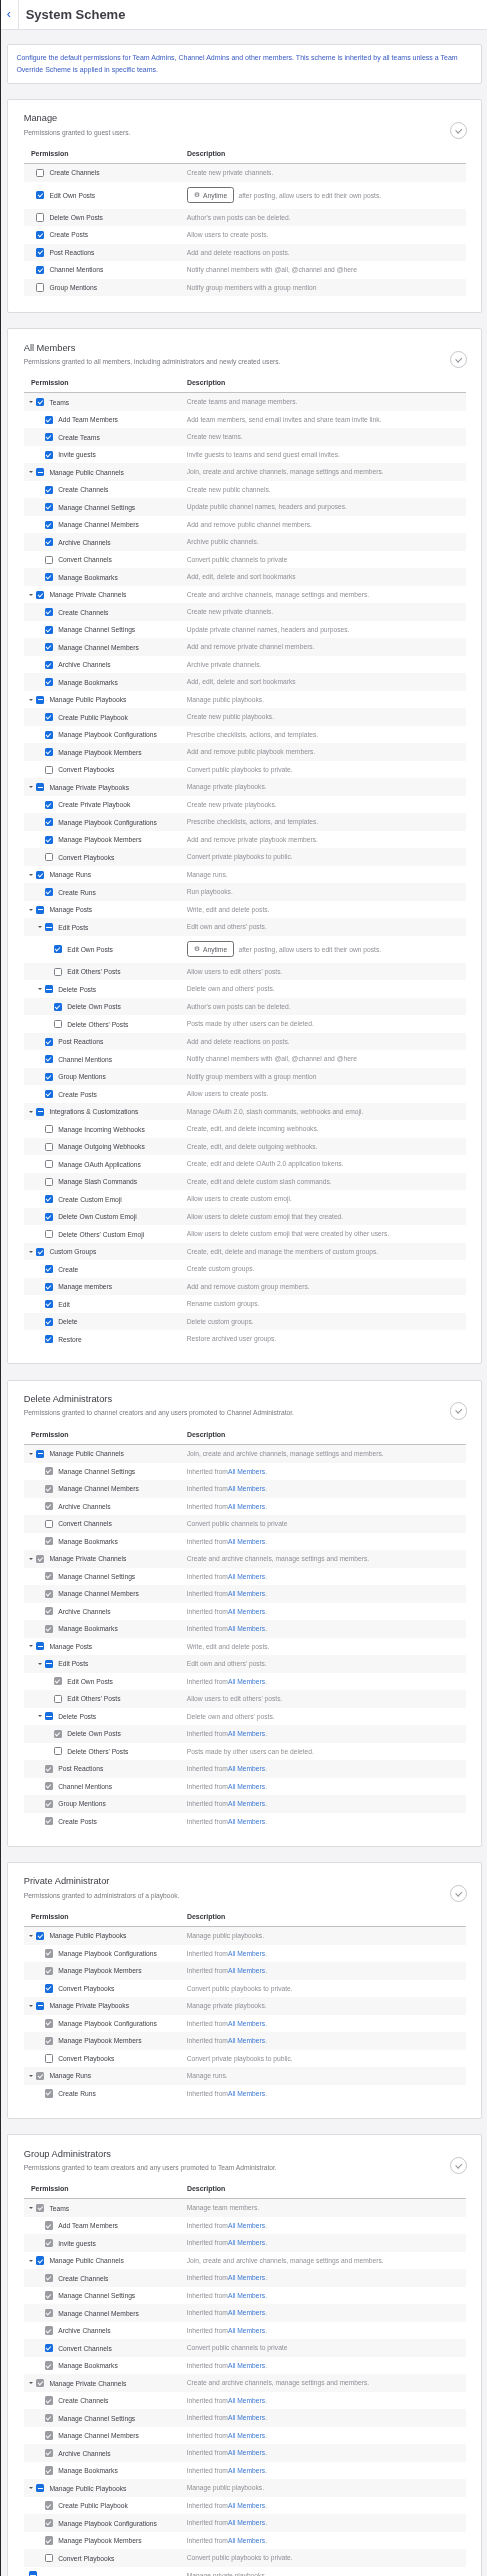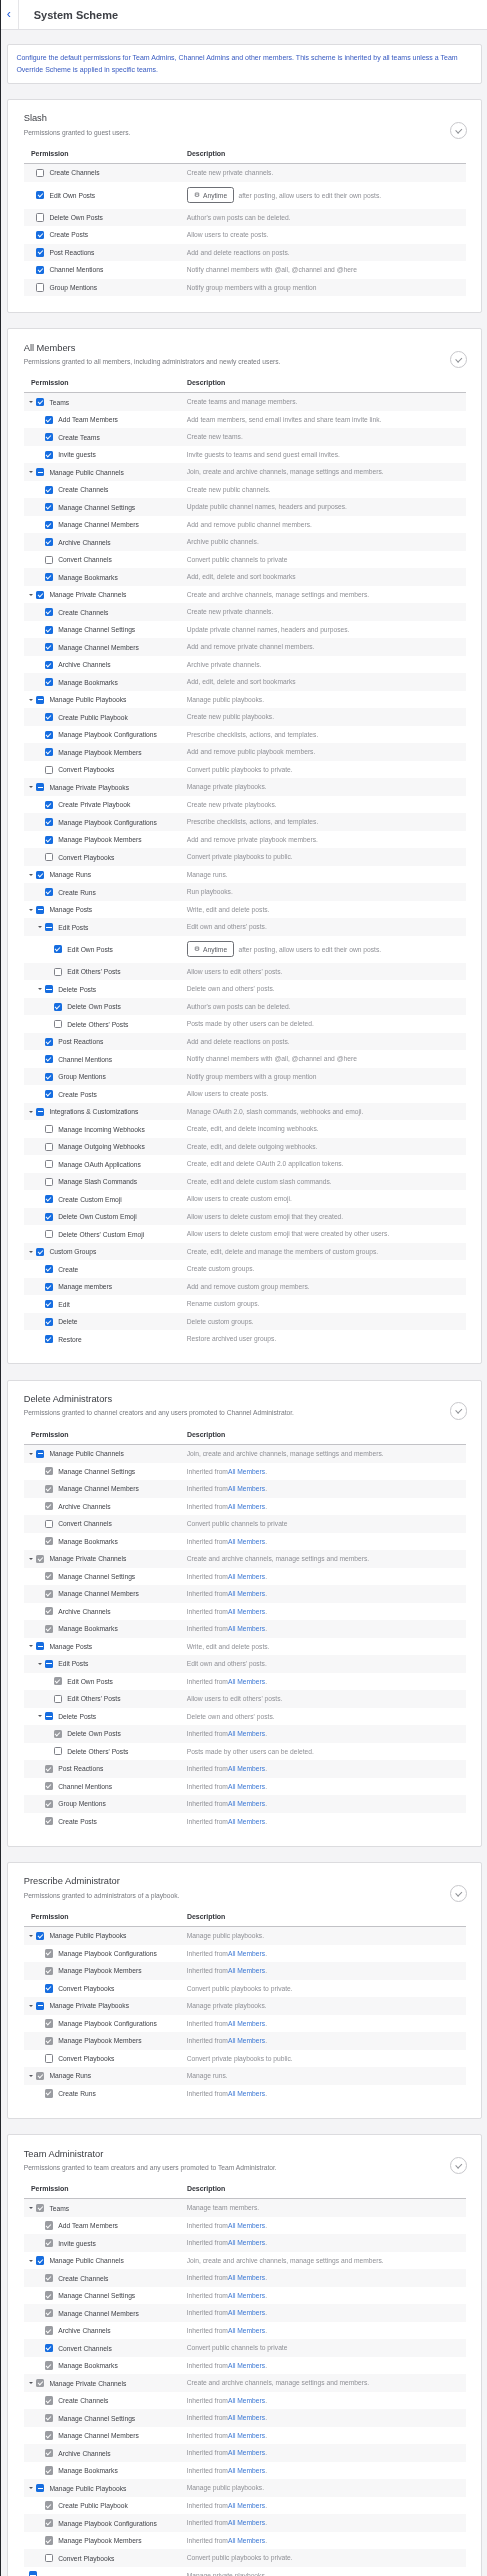--- a/index.html
+++ b/index.html
@@ -2,21 +2,21 @@
 <html style="font-size:8.2px"><head>
 <meta charset="utf-8">
 <style>
   html,body{margin:0;padding:0;background:#f4f4f6;}
   body{width:488px;position:relative;font-family:"Liberation Sans",sans-serif;color:#3d3f45;}
   .left-edge{position:absolute;left:0;top:0;bottom:0;width:1px;background:#24262b;z-index:20;}
   
   .topbar{height:29px;background:#fff;border-bottom:0.5px solid #e0e0e4;display:flex;align-items:stretch;}
   .back-btn{width:18.5px;border:none;background:#fff;border-right:0.5px solid #e5e5e8;color:#1c58d9;
     font-size:12.4px;line-height:1;cursor:pointer;display:flex;align-items:center;justify-content:center;padding-bottom:2.1px;}
-  .page-title{font-size:11px;font-weight:700;color:#3d3f45;margin:8px;display:flex;align-items:center;padding-left:7.2px;}
+  .page-title{font-size:13px;font-weight:700;color:#3d3f45;margin:0;display:flex;align-items:center;padding-left:7.2px;}
   
   .content{padding:14.4px 6.2px 20.6px 7.2px;}
   .banner{background:#fff;border:0.5px solid #dcdcdf;border-radius:2.1px;padding:6.7px 8.2px;
     color:#3659c0;font-size:7px;line-height:1.7;}
   .banner .lnk{color:#3659c0;text-decoration:none;cursor:pointer;}
   .card{background:#fff;border:0.5px solid #dcdcdf;border-radius:2.1px;margin-top:15.5px;padding:13.4px 14.4px 15.5px 15.5px;position:relative;}
   .sec-title{font-size:9.3px;font-weight:400;color:#3a3c42;margin:0;}
   .sec-desc{font-size:6.7px;color:#77797f;margin:5.2px 0 0 0;}
   .collapse-btn{position:absolute;right:13.4px;top:21.6px;width:17.5px;height:17.5px;border-radius:50%;
     border:1px solid #c7c7cb;background:#fff;cursor:pointer;display:flex;align-items:center;justify-content:center;}
@@ -60,21 +60,21 @@
   </button>
   <h1 class="page-title">System Scheme</h1>
 </header>
 
 <main class="content">
   <div class="banner">
     <span>Configure the default permissions for Team Admins, Channel Admins and other members. This scheme is inherited by all teams unless a </span><a class="lnk">Team Override Scheme</a><span> is applied in specific teams.</span>
   </div>
   <div id="sections">
       <section class="card">
-        <h2 class="sec-title">Slash</h2>
+        <h2 class="sec-title">Manage</h2>
         <p class="sec-desc">Permissions granted to guest users.</p>
         <button class="collapse-btn">
           <span class="chev"></span>
         </button>
         <div class="ptable">
           <div class="thead">
             <span class="ph">Permission</span>
             <span class="dh">Description</span>
           </div>
           <div class="rows">
@@ -1003,21 +1003,21 @@
               <div class="dcell">
                 <span>Inherited from </span>
                 <a class="lnk">All Members</a>
                 <span>.</span>
               </div>
             </div>
           </div>
         </div>
       </section>
       <section class="card">
-        <h2 class="sec-title">Prescribe Administrator</h2>
+        <h2 class="sec-title">Private Administrator</h2>
         <p class="sec-desc">Permissions granted to administrators of a playbook.</p>
         <button class="collapse-btn">
           <span class="chev"></span>
         </button>
         <div class="ptable">
           <div class="thead">
             <span class="ph">Permission</span>
             <span class="dh">Description</span>
           </div>
           <div class="rows">
@@ -1134,21 +1134,21 @@
               <div class="dcell">
                 <span>Inherited from </span>
                 <a class="lnk">All Members</a>
                 <span>.</span>
               </div>
             </div>
           </div>
         </div>
       </section>
       <section class="card">
-        <h2 class="sec-title">Team Administrator</h2>
+        <h2 class="sec-title">Group Administrators</h2>
         <p class="sec-desc">Permissions granted to team creators and any users promoted to Team Administrator.</p>
         <button class="collapse-btn">
           <span class="chev"></span>
         </button>
         <div class="ptable">
           <div class="thead">
             <span class="ph">Permission</span>
             <span class="dh">Description</span>
           </div>
           <div class="rows">

